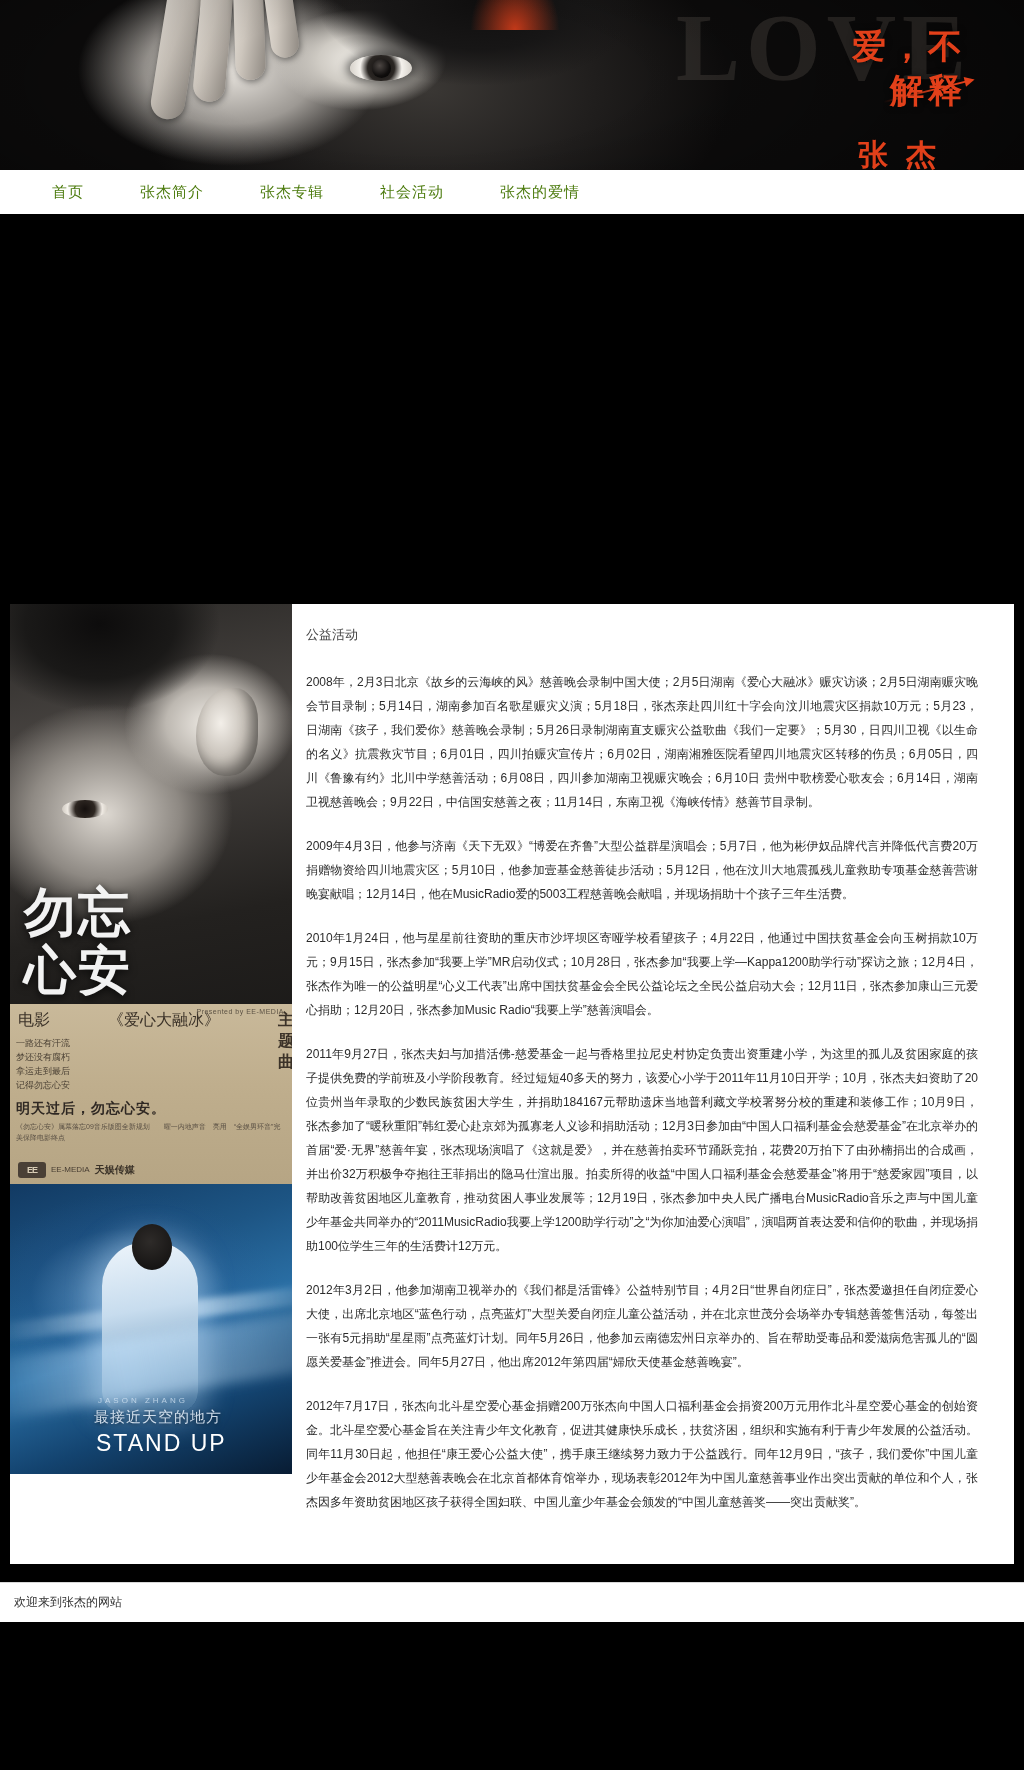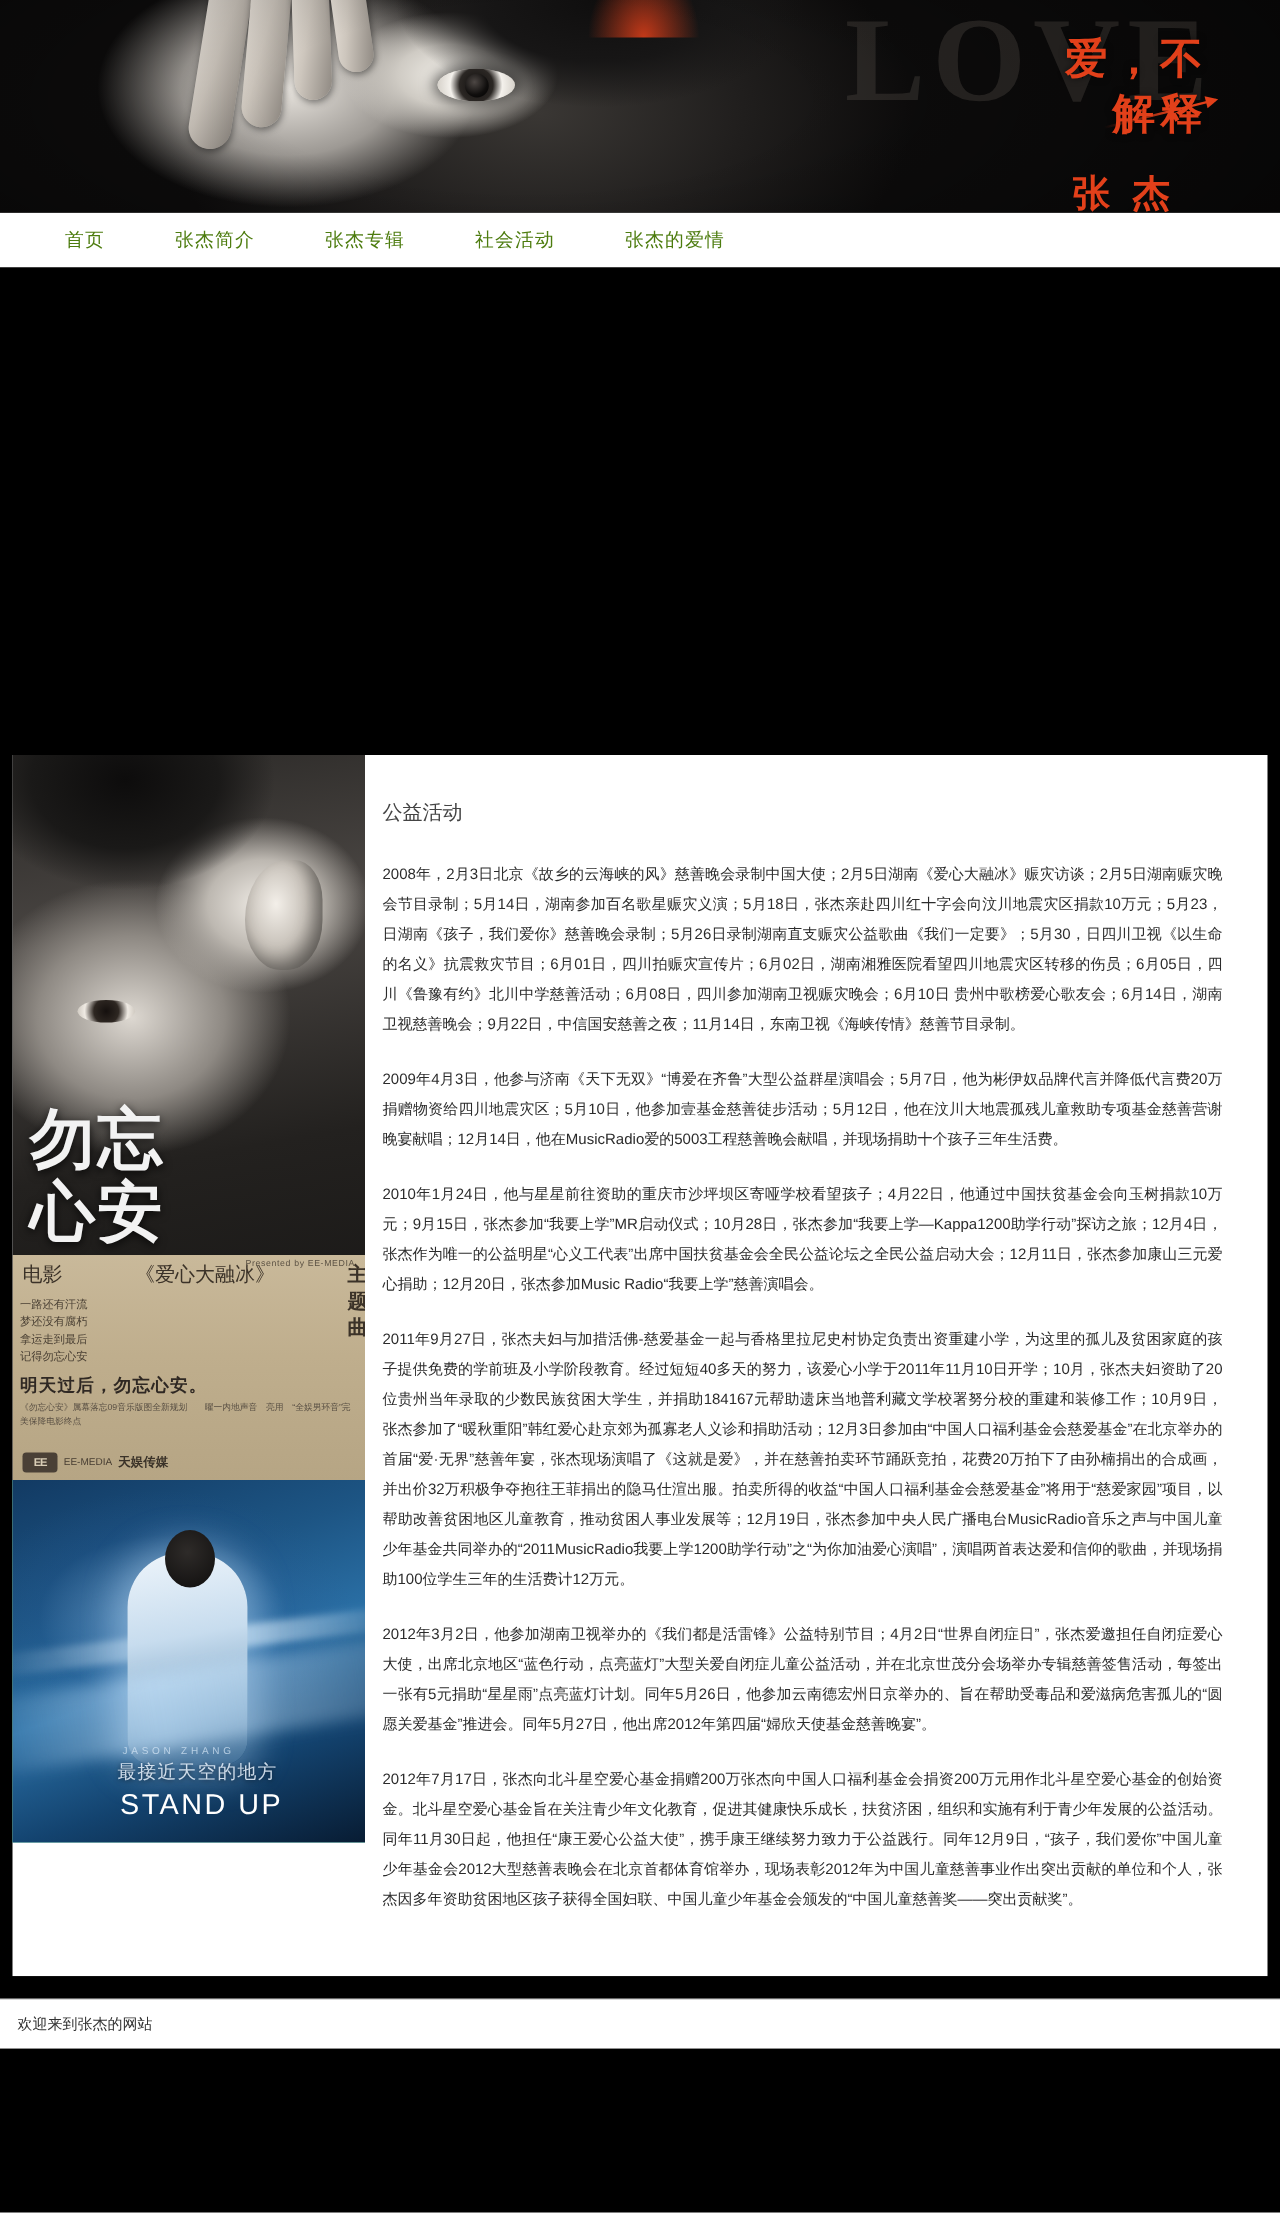--- a/index.html
+++ b/index.html
@@ -181,21 +181,21 @@
     flex: 0 0 282px;
     padding: 0;
   }
 
   
   .poster1 {
     position: relative;
     width: 282px;
     height: 580px;
     overflow: hidden;
-    background: #404040;
+    background: #4c1d95;
   }
   .p1-photo {
     position: absolute; inset: 0;
     background:
       radial-gradient(ellipse 110px 90px at 200px 120px, #f0ece6 0%, #bdb8b1 40%, rgba(40,40,40,0) 78%),
       radial-gradient(ellipse 150px 130px at 95px 210px, #ddd8d1 0%, #8e8983 50%, rgba(25,25,25,0) 85%),
       linear-gradient(170deg, #2a2826 0%, #4a4643 25%, #23211f 55%, #121110 100%);
   }
   .p1-ear {
     position: absolute;
@@ -369,23 +369,23 @@
     font-size: 8px;
     letter-spacing: 3px;
   }
 
   
   .right-col {
     flex: 1 1 auto;
     padding: 16px 36px 30px 14px;
   }
   .section-label {
-    font-size: 16px;
+    font-size: 13px;
     color: #444;
-    margin: 20px 0 26px 0;
+    margin: 6px 0 26px 0;
   }
   .para {
     font-size: 12px;
     line-height: 2.0;
     color: #2b2b2b;
     margin: 0 0 20px 0;
     text-align: justify;
   }
 
   

